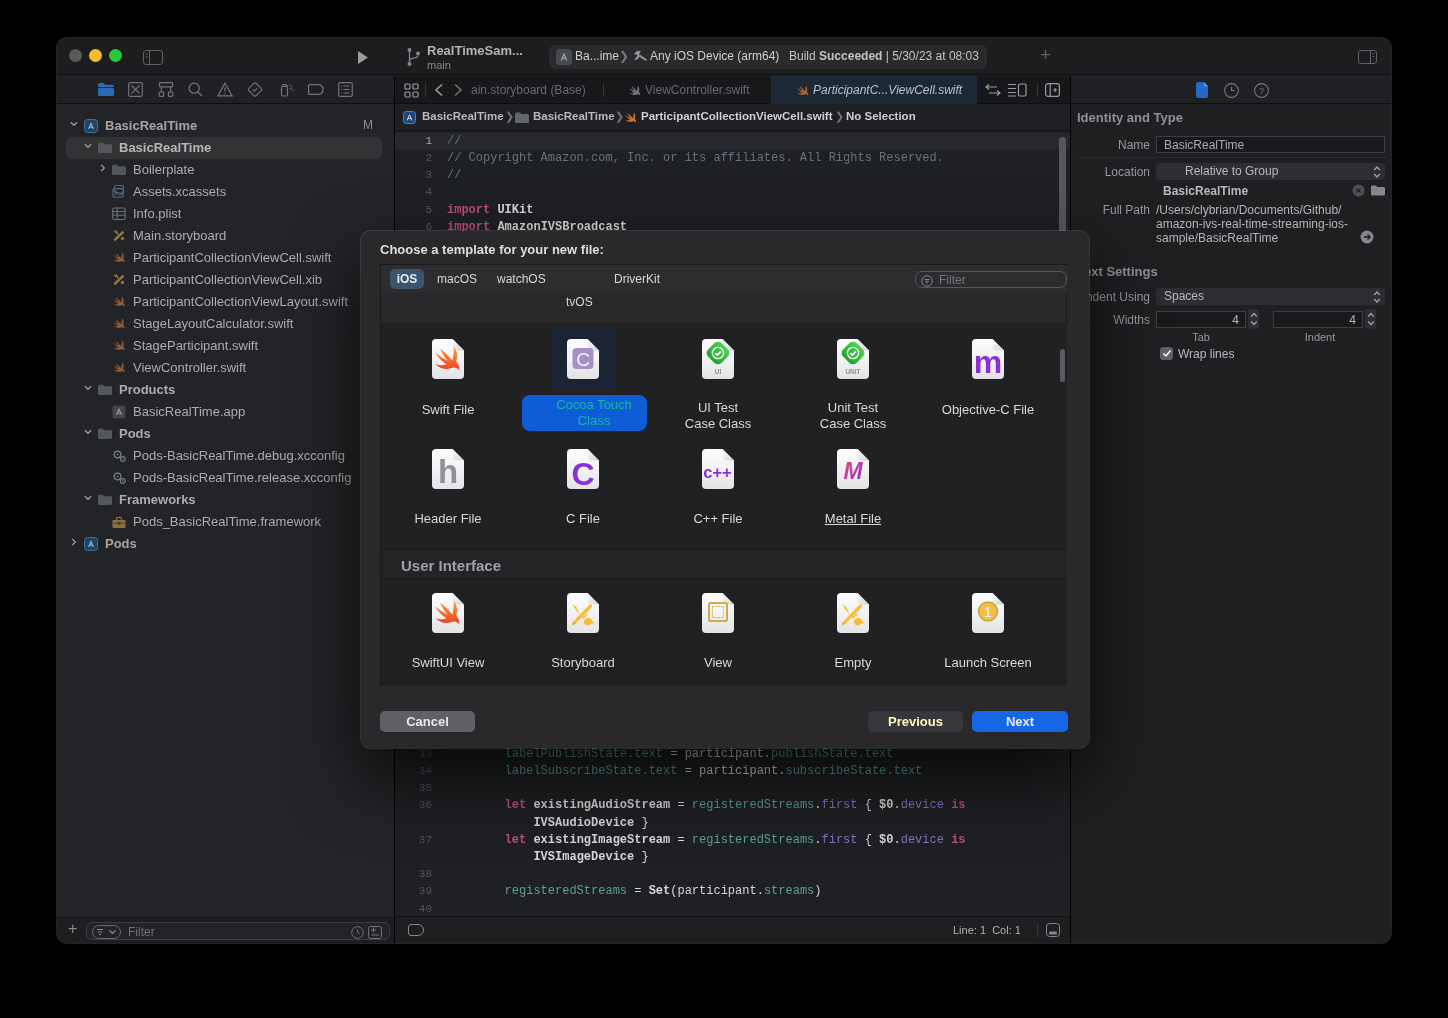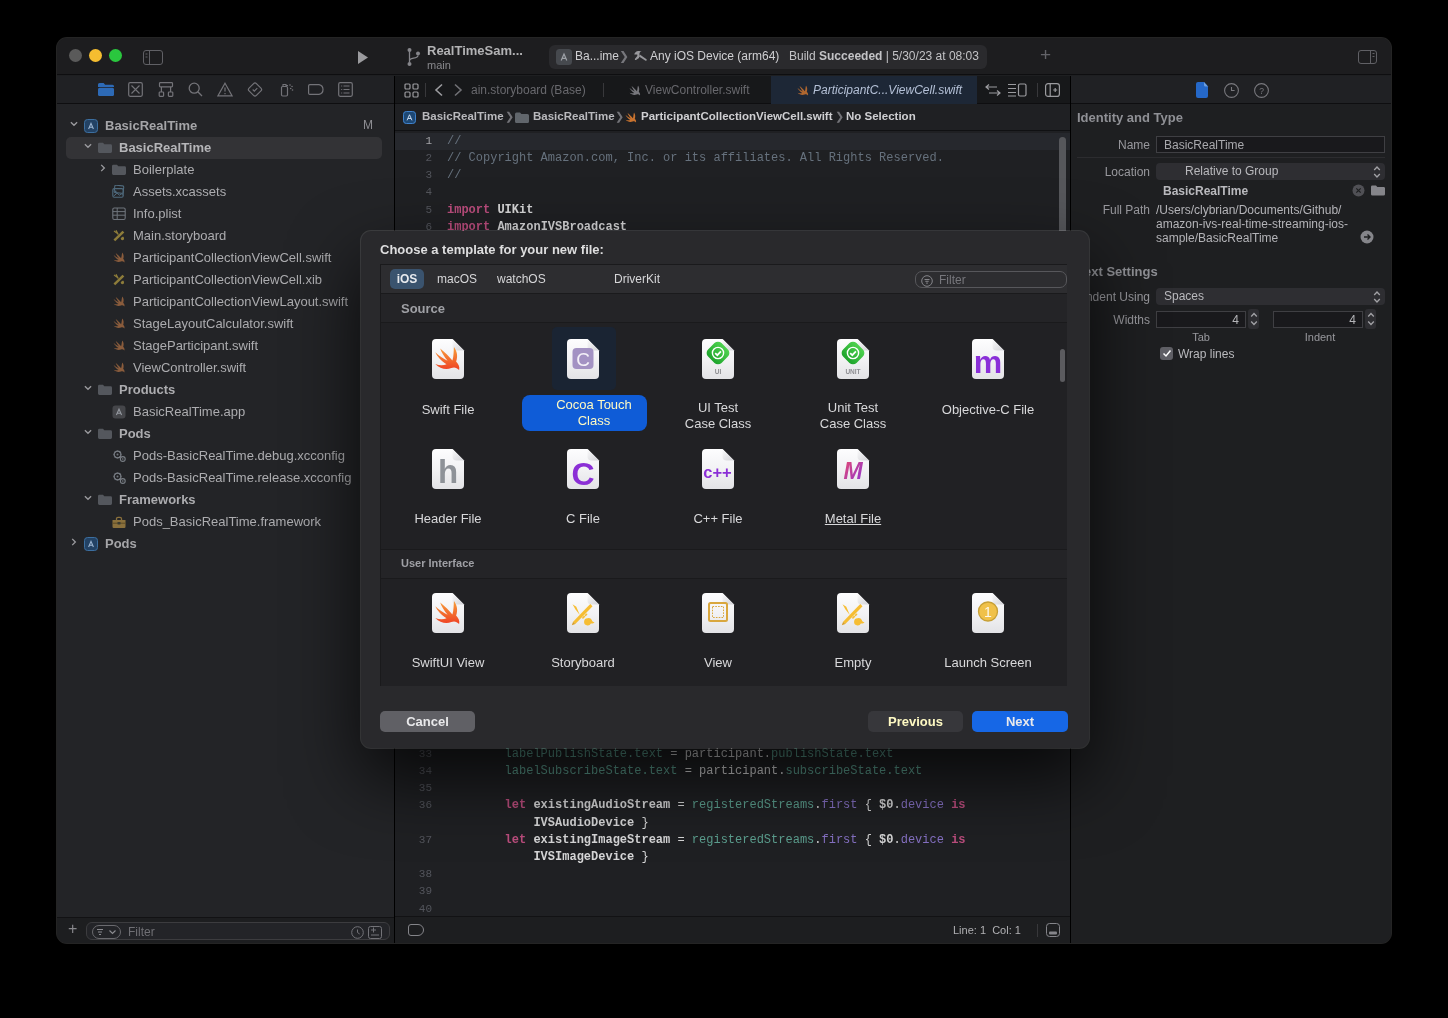--- a/index.html
+++ b/index.html
@@ -474,20 +474,21 @@
     <div class="num" style="top:701px;">37</div>
     <div class="num" style="top:735px;">38</div>
     <div class="num" style="top:752px;">39</div>
     <div class="num" style="top:770px;">40</div>
     <div class="cl" style="left:52px; top:632px;">        <span class="teal">labelSubscribeState.text</span> = participant.<span class="teal">subscribeState.text</span></div>
     <div class="cl" style="left:52px; top:615px;">        <span class="teal">labelPublishState.text</span> = participant.<span class="teal">publishState.text</span></div>
     <div class="cl" style="left:52px; top:666px;">        <span class="kw">let</span> <span class="b">existingAudioStream</span> = <span class="teal">registeredStreams</span>.<span class="pur">first</span> { <span class="b">$0</span>.<span class="pur">device</span> <span class="kw">is</span></div>
     <div class="cl" style="left:52px; top:684px;">            <span class="b">IVSAudioDevice</span> }</div>
     <div class="cl" style="left:52px; top:701px;">        <span class="kw">let</span> <span class="b">existingImageStream</span> = <span class="teal">registeredStreams</span>.<span class="pur">first</span> { <span class="b">$0</span>.<span class="pur">device</span> <span class="kw">is</span></div>
     <div class="cl" style="left:52px; top:718px;">            <span class="b">IVSImageDevice</span> }</div>
+    <div class="cl" style="left:52px; top:752px;">        <span class="teal">registeredStreams</span> = <span class="b">Set</span>(participant.<span class="teal">streams</span>)</div>
     <div class="abs" style="left:664px; top:6px; width:7px; height:97px; background:#56575b; border-radius:3.5px;"></div>
   </div>
   <div id="estatus">
     <svg class="abs" style="left:13px; top:7px;" width="17" height="12" viewBox="0 0 17 12">
       <path d="M3 0.5 H10 a5.5 5.5 0 0 1 0 11 H3 A2.5 2.5 0 0 1 0.5 9 V3 A2.5 2.5 0 0 1 3 0.5 Z" fill="none" stroke="#85858a"></path>
     </svg>
     <div class="abs" style="left:558px; top:7px;">Line: 1&nbsp;&nbsp;Col: 1</div>
     <div class="abs" style="left:642px; top:7px; width:1px; height:13px; background:#38383b;"></div>
     <svg class="abs" style="left:651px; top:6px;" width="14" height="14" viewBox="0 0 14 14">
       <rect x="0.5" y="0.5" width="13" height="13" rx="3" fill="none" stroke="#85858a"></rect>
@@ -642,26 +643,23 @@
           <circle cx="6" cy="6" r="5.3" fill="none" stroke="#85858a" stroke-width="1"></circle>
           <g stroke="#85858a" stroke-width="1">
               <line x1="3.5" y1="4.5" x2="8.5" y2="4.5"></line>
               <line x1="4.3" y1="6.3" x2="7.7" y2="6.3"></line>
               <line x1="5.1" y1="8.1" x2="6.9" y2="8.1"></line>
             </g>
         </svg>
         <div class="abs" style="left:23px; top:1px; font-size:12px; color:#77777c;">Filter</div>
       </div>
     </div>
-    <div class="abs" style="left:0; top:28px; width:686px; height:30px; background:#242427; border-top:1px solid #1a1a1c; border-bottom:1px solid #1a1a1c;">
-      <div class="abs" style="left:20px; top:7px; font-size:13px; font-weight:bold; color:#9fa0a5;">Source</div>
-    </div>
     <div class="abs" style="left:0; top:58px; width:686px; height:226px; background:#212124;"></div>
     <div class="abs" style="left:0; top:284px; width:686px; height:30px; background:#242427; border-top:1px solid #1a1a1c; border-bottom:1px solid #1a1a1c;">
-      <div class="abs" style="left:20px; top:7px; font-size:11px; font-weight:bold; color:#9fa0a5;">User Interface</div>
+      <div class="abs" style="left:20px; top:7px; font-size:15px; font-weight:bold; color:#9fa0a5;">User Interface</div>
     </div>
     <div class="abs" style="left:0; top:314px; width:686px; height:107px; background:#212124;"></div>
 
     <div class="abs" style="left:171px; top:62px; width:64px; height:63px; background:#1a2433; border-radius:5px;"></div>
 
     <svg class="abs" style="left:50px; top:73px;" width="34" height="42" viewBox="0 0 34 42">
         <use href="#doc"></use>
         <g transform="translate(7.2,9)">
           <use href="#bird"></use>
         </g>
@@ -679,21 +677,21 @@
         <use href="#tickdoc"></use>
         <text x="17" y="35.5" text-anchor="middle" font-size="6.5" font-weight="bold" font-family="Liberation Sans" fill="#8e8e92">UNIT</text>
       </svg>
     <svg class="abs" style="left:590px; top:73px;" width="34" height="42" viewBox="0 0 34 42">
         <use href="#doc"></use>
         <text x="17" y="35" text-anchor="middle" font-size="32" font-weight="bold" font-family="Liberation Sans" fill="#8a2fd8">m</text>
       </svg>
 
     <div class="gridlbl" style="left:17px; top:137px; width:100px;">Swift File</div>
     <div class="abs" style="left:141px; top:130px; width:125px; height:36px; background:#0f5cd7; border-radius:8px;"></div>
-    <div class="gridlbl" style="left:141px; top:132px; width:144px; color:#fef9c3;">Cocoa Touch<br>Class</div>
+    <div class="gridlbl" style="left:141px; top:132px; width:144px; color:#14b8a6;">Cocoa Touch<br>Class</div>
     <div class="gridlbl" style="left:287px; top:135px; width:100px;">UI Test<br>Case Class</div>
     <div class="gridlbl" style="left:422px; top:135px; width:100px;">Unit Test<br>Case Class</div>
     <div class="gridlbl" style="left:547px; top:137px; width:120px;">Objective-C File</div>
 
     <svg class="abs" style="left:50px; top:183px;" width="34" height="42" viewBox="0 0 34 42">
         <use href="#doc"></use>
         <text x="17" y="35" text-anchor="middle" font-size="33" font-weight="bold" font-family="Liberation Sans" fill="#8e9298">h</text>
       </svg>
     <svg class="abs" style="left:185px; top:183px;" width="34" height="42" viewBox="0 0 34 42">
         <use href="#doc"></use>

